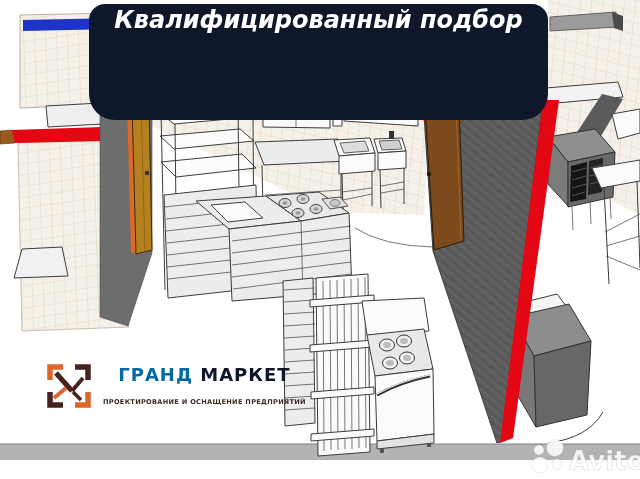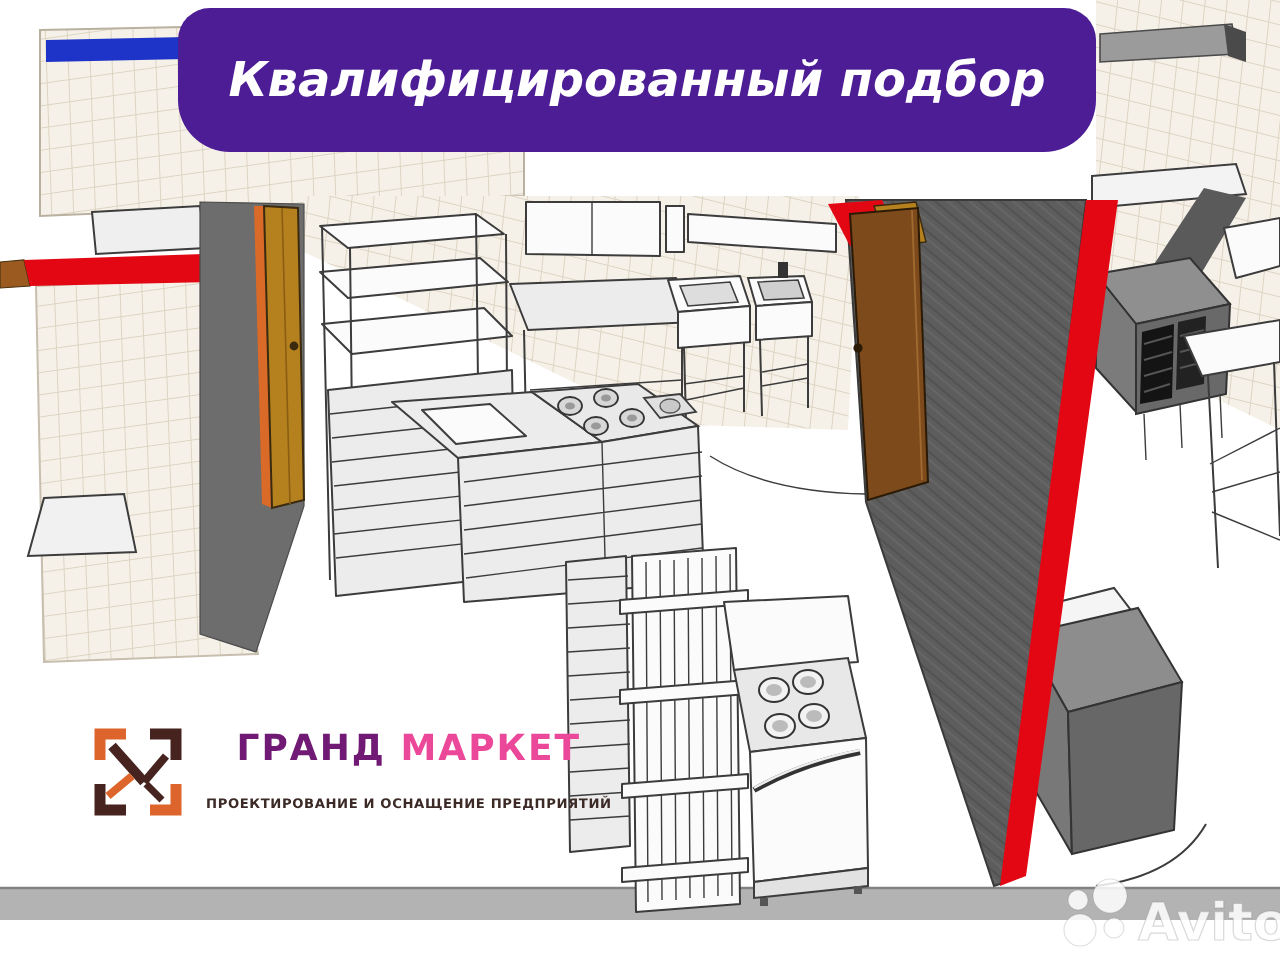--- a/index.html
+++ b/index.html
@@ -1,32 +1,32 @@
 <!DOCTYPE html>
 <html><head>
 <meta charset="utf-8">
 <style>
   html,body{margin:0;padding:0;background:#ffffff;}
   .stage{position:relative;width:640px;height:479px;background:#ffffff;overflow:hidden;
          font-family:"DejaVu Sans", sans-serif;}
   .stage svg.scene{position:absolute;left:0;top:0;}
 
   
-  .banner{position:absolute;left:89px;top:4px;width:459px;height:72px;
-          background:#4c1d95;border-radius:16px 16px 26px 26px;z-index:20;
-          display:flex;flex-direction:column;justify-content:center;align-items:center;}
+  .banner{position:absolute;left:89px;top:4px;width:459px;height:116px;
+          background:#0f172a;border-radius:16px 16px 26px 26px;z-index:20;
+          display:flex;flex-direction:column;justify-content:flex-start;align-items:center;}
   .banner .bl{color:#ffffff;font-weight:bold;font-style:italic;font-size:24px;
               line-height:33px;text-align:center;white-space:nowrap;}
 
   
   .logo{position:absolute;left:44px;top:361px;display:flex;align-items:center;gap:9px;z-index:20;}
   .logo-text{display:flex;flex-direction:column;align-items:center;}
   .logo-title{font-size:18px;font-weight:bold;letter-spacing:1px;white-space:nowrap;line-height:20px;}
-  .logo-title .p1{color:#701a75;}
-  .logo-title .p2{color:#ec4899;}
+  .logo-title .p1{color:#0369a1;}
+  .logo-title .p2{color:#0f172a;}
   .logo-tag{margin-top:13px;font-size:6.6px;font-weight:bold;color:#3B2A26;
             letter-spacing:.3px;line-height:8.5px;text-align:left;white-space:nowrap;}
 
   
   .watermark{position:absolute;left:528px;top:436px;z-index:30;}
 
   
   .eq{fill:#fbfbfb;stroke:#3c3c3c;stroke-width:1;stroke-linejoin:round;}
   .eq2{fill:#ececec;stroke:#3c3c3c;stroke-width:1;stroke-linejoin:round;}
   .ln{stroke:#3c3c3c;stroke-width:1;fill:none;}

